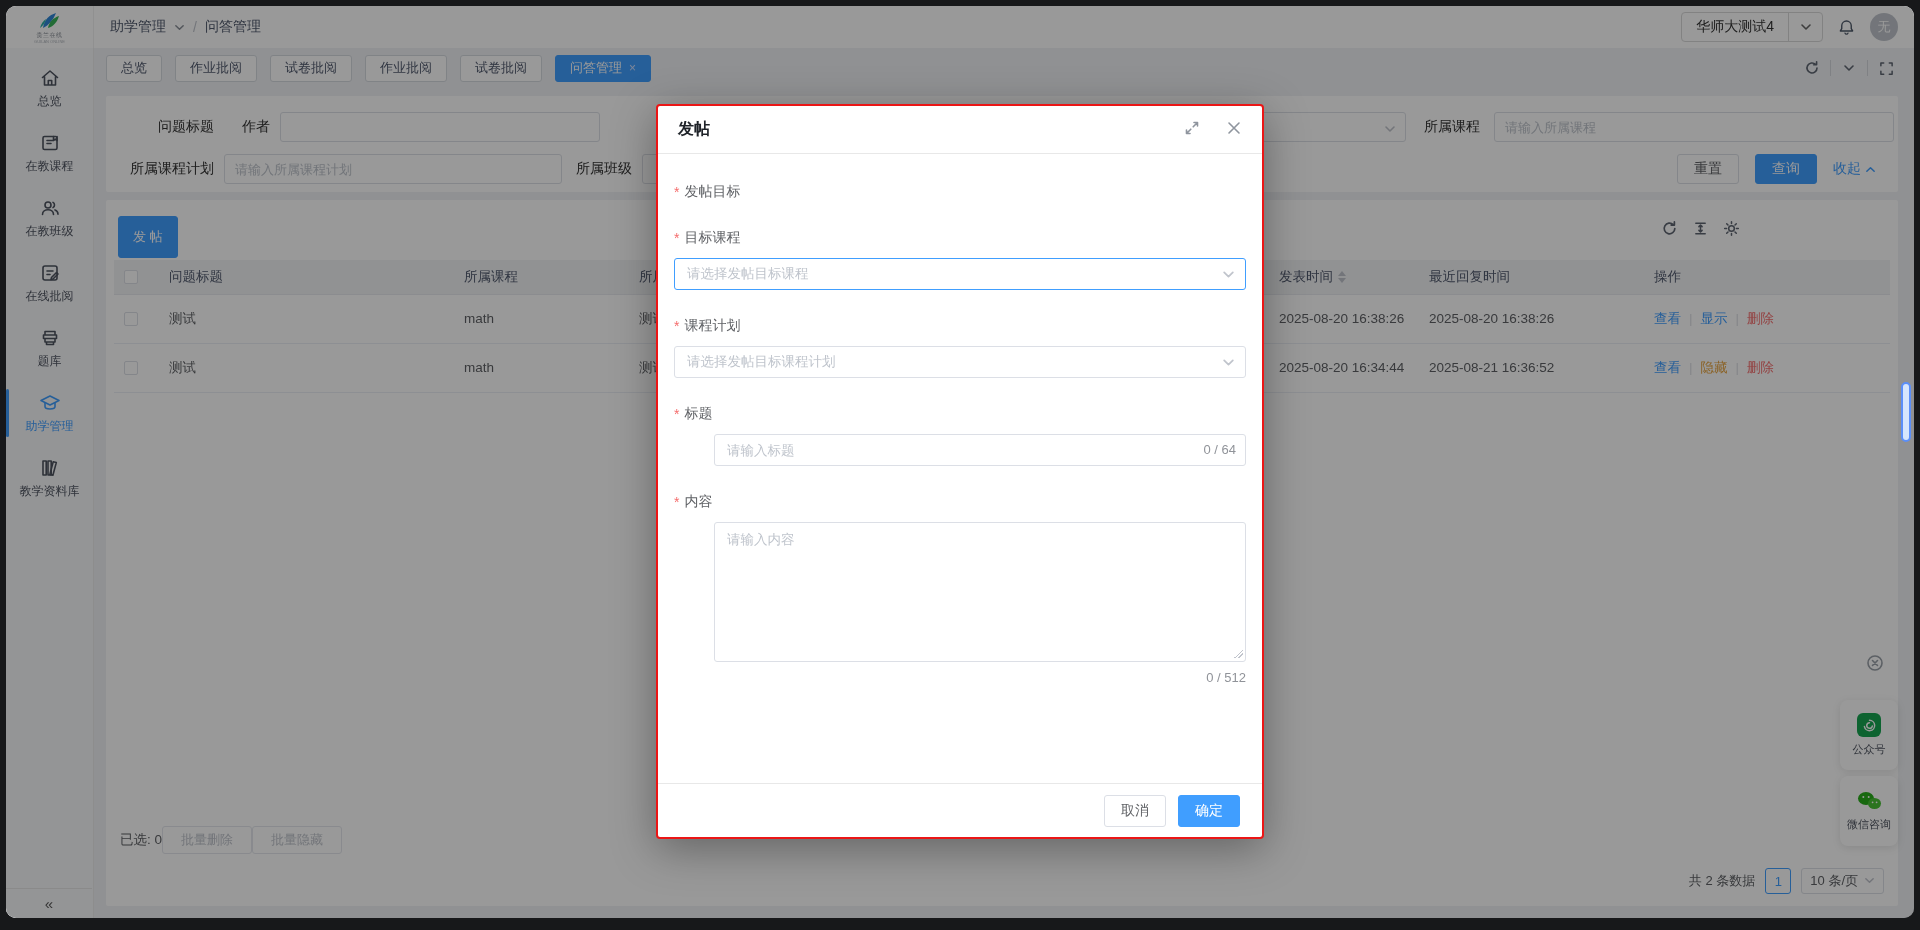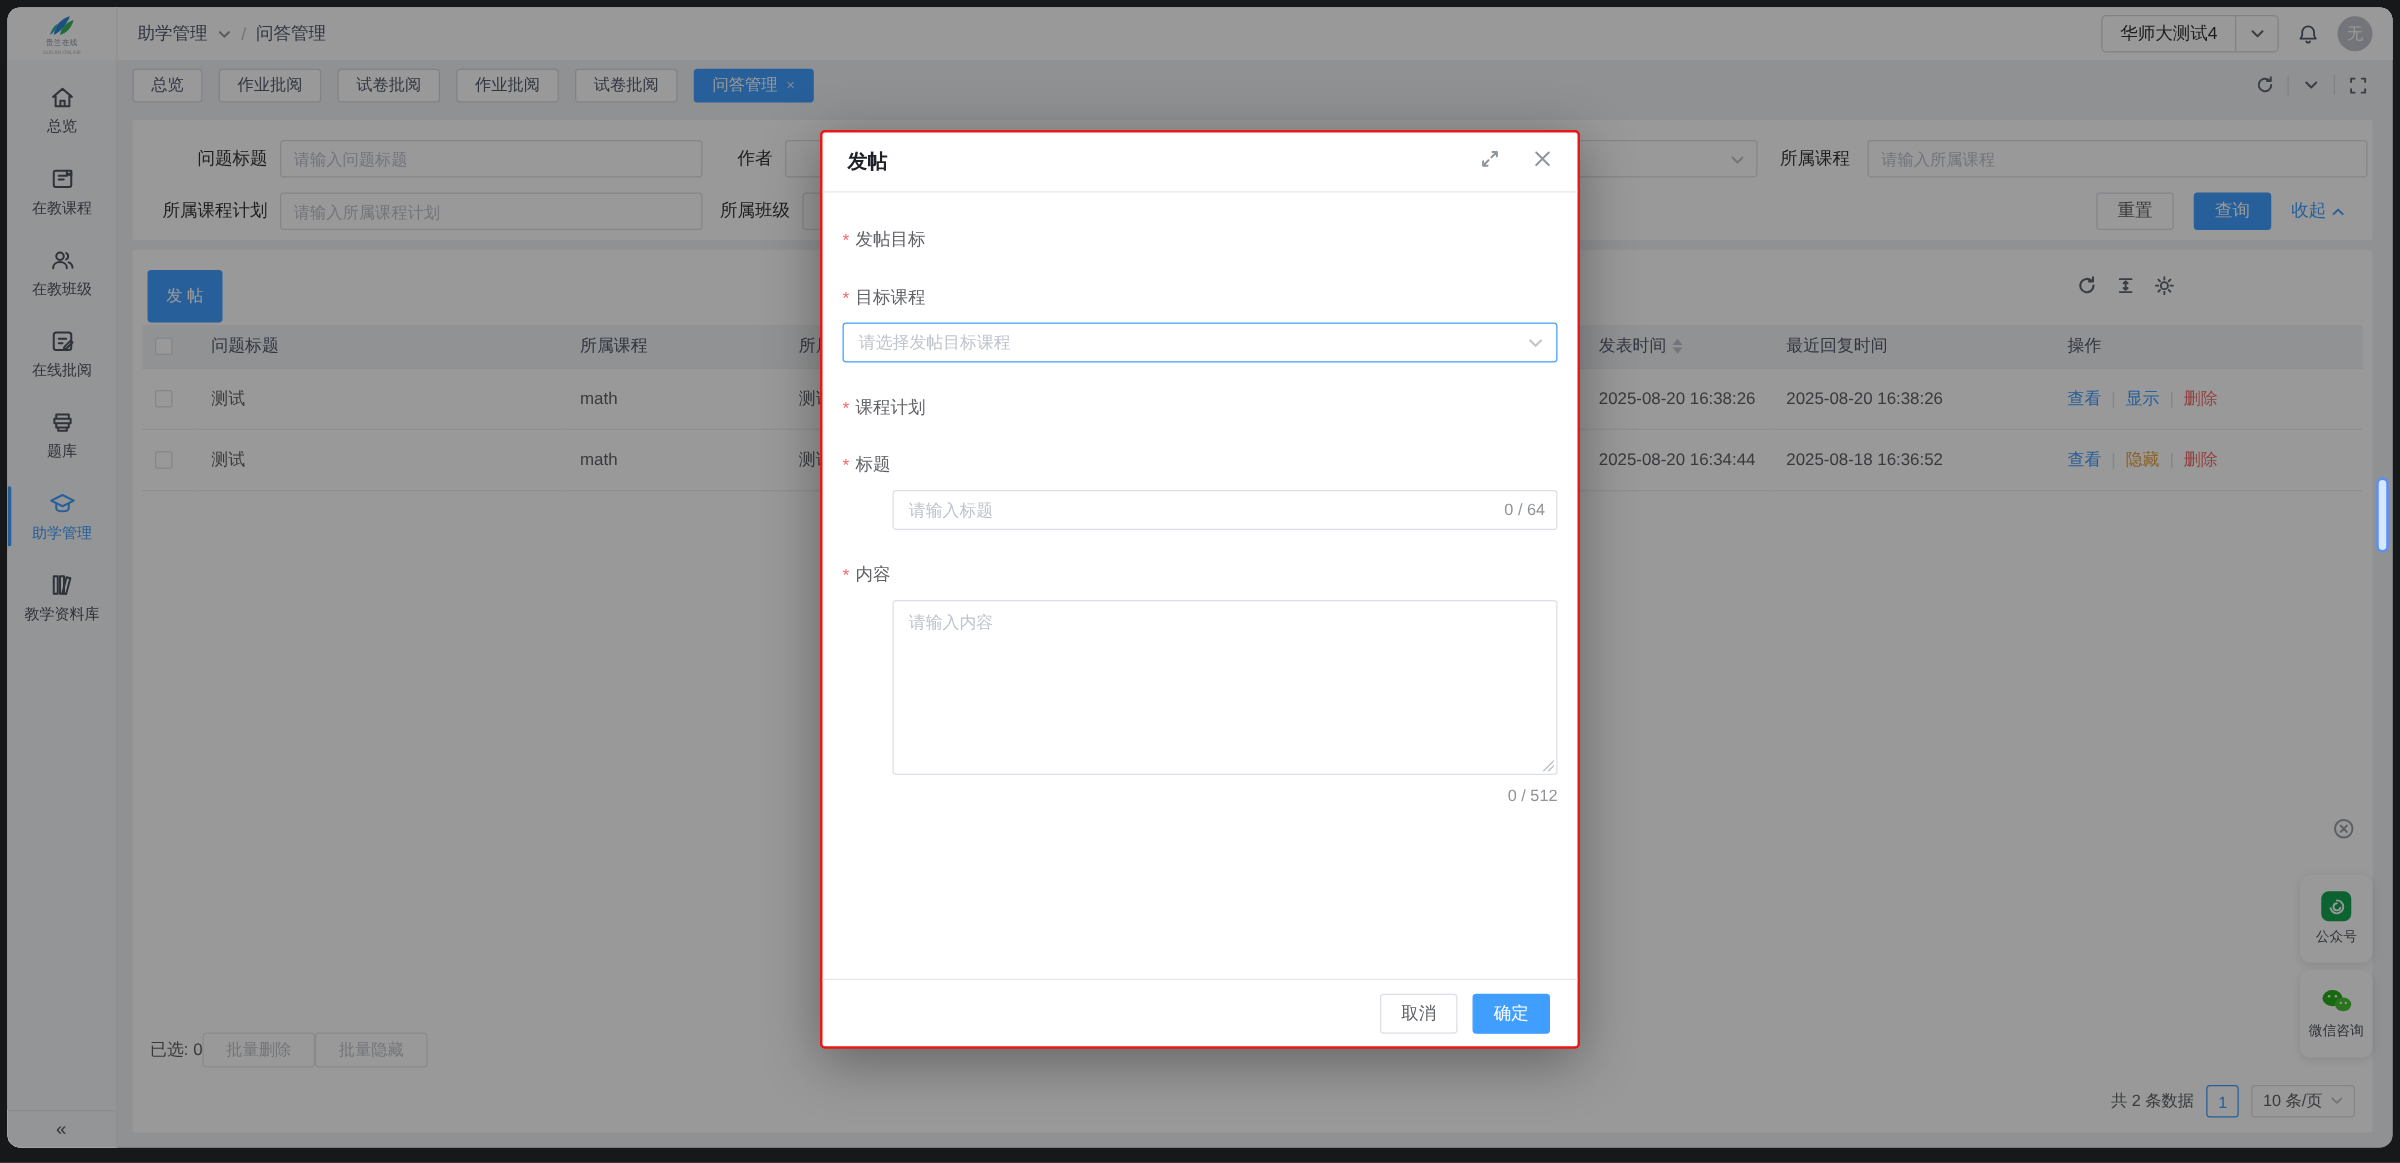--- a/index.html
+++ b/index.html
@@ -258,21 +258,20 @@
           </svg>
       </span>
     </div>
   </div>
 
   <div class="content">
 
     <div class="card filter-card">
       <div class="f-row">
         <span class="f-label" style="width:96px">问题标题</span>
-        <input class="ipt" style="width: 338px; margin-left: 10px;" placeholder="请输入问题标题">
         <span class="f-label" style="width:46px;margin-left:10px">作者</span>
         <input class="ipt" style="width: 320px; margin-left: 10px;">
         <div class="fake-sel" style="position:absolute;left:1028px;width:260px">
           <span class="chev"><svg class="ic" width="12" height="12" viewBox="0 0 12 12" stroke="currentColor">
                 <path d="M2 4 l4 4 4-4"></path>
               </svg></span>
         </div>
         <span class="f-label" style="position:absolute;left:1302px;width:60px">所属课程</span>
         <input class="ipt" style="position: absolute; left: 1376px; width: 400px;" placeholder="请输入所属课程">
       </div>
@@ -347,21 +346,21 @@
           <td>
             <a class="alink a-blue">查看</a><span class="asep">|</span><a class="alink a-blue">显示</a><span class="asep">|</span><a class="alink a-red">删除</a>
           </td>
         </tr>
         <tr>
           <td><span class="chk"></span></td>
           <td>测试</td>
           <td>math</td>
           <td>测试</td>
           <td>2025-08-20 16:34:44</td>
-          <td>2025-08-18 16:36:52</td>
+          <td>2025-08-21 16:36:52</td>
           <td>
             <a class="alink a-blue">查看</a><span class="asep">|</span><a class="alink a-orange">隐藏</a><span class="asep">|</span><a class="alink a-red">删除</a>
           </td>
         </tr>
       </tbody>
         </table>
 
       <div class="batch-row">
         <span class="batch-selected">已选: 0</span>
         <button class="btn btn-disabled">批量删除</button>
@@ -448,20 +447,26 @@
                 <path d="M2 4 l4 4 4-4"></path>
               </svg></span>
         </div>
       </div>
 
       <div class="m-item">
         <div class="m-label">
             <span class="req">*</span>
             <span>课程计划</span>
           </div>
+        <div class="m-sel">
+          <span>请选择发帖目标课程计划</span>
+          <span class="chev"><svg class="ic" width="13" height="13" viewBox="0 0 12 12" stroke="currentColor">
+                <path d="M2 4 l4 4 4-4"></path>
+              </svg></span>
+        </div>
       </div>
 
       <div class="m-item">
         <div class="m-label">
             <span class="req">*</span>
             <span>标题</span>
           </div>
         <div class="m-input-wrap">
           <input class="ipt m-input" placeholder="请输入标题" style="">
           <span class="m-counter">0 / 64</span>

